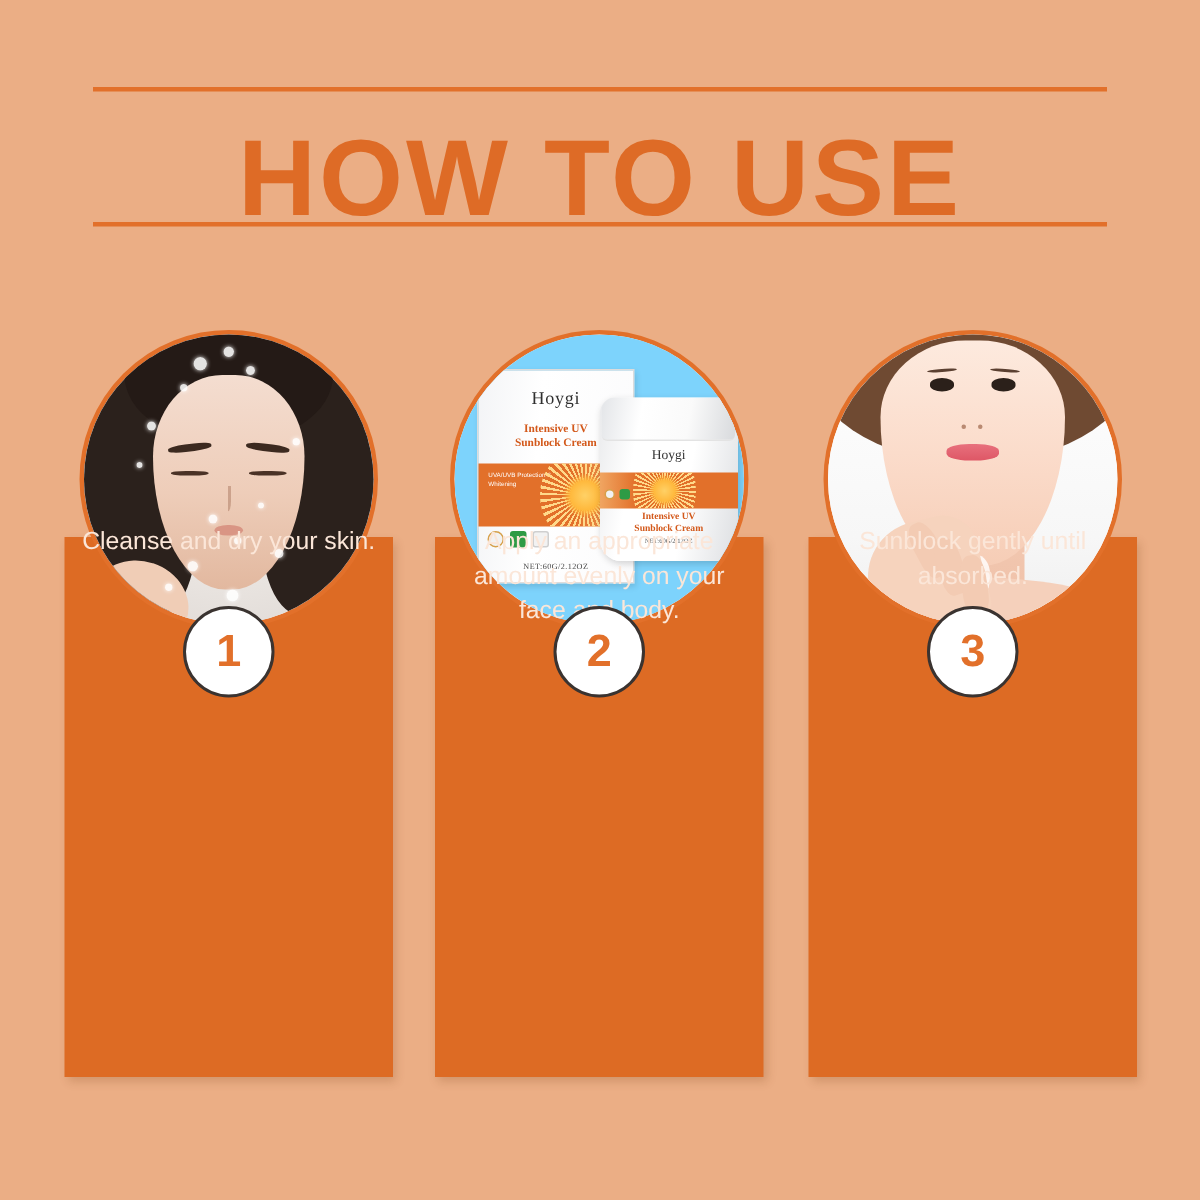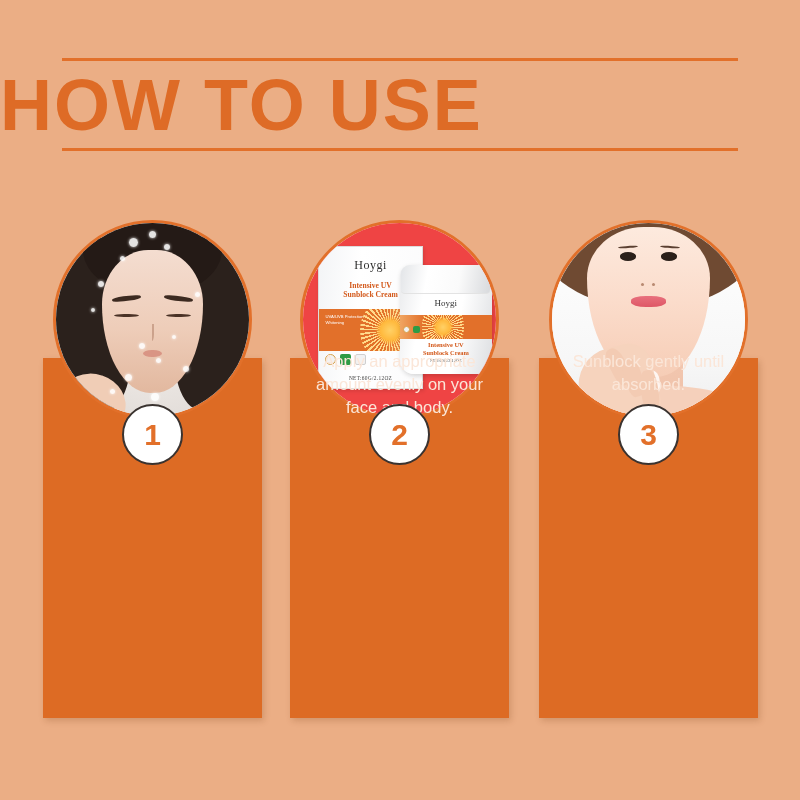--- a/index.html
+++ b/index.html
@@ -30,23 +30,23 @@
     width: 676px;
     height: 3px;
     background: #E2702A;
   }
   .rule.top { top: 58px; }
   .rule.bottom { top: 148px; }
 
   #page-title {
     position: absolute;
     left: 0;
-    top: 62px;
+    top: 76px;
     width: 800px;
-    text-align: left;
+    text-align: center;
     font-size: 72px;
     line-height: 86px;
     font-weight: bold;
     letter-spacing: 2px;
     color: #DE6B26;
     font-family: "Liberation Sans", sans-serif;
   }
 
   
   #steps {
@@ -163,21 +163,21 @@
     background: rgba(255,255,255,.88);
     box-shadow: 0 0 3px rgba(255,255,255,.9);
   }
   .ph1 .hand {
     position: absolute; left: 2%; bottom: -8%; width: 34%; height: 30%;
     background: #f0cdb6; border-radius: 50% 50% 20% 40%;
     transform: rotate(18deg);
   }
 
   
-  .ph2 { background: #ef4444; }
+  .ph2 { background: #7dd3fc; }
   .box {
     position: absolute; left: 8%; top: 12%; width: 54%; height: 74%;
     background: linear-gradient(95deg,#f3f4f6 0%,#ffffff 38%,#fbfbfc 100%);
     border: 1px solid #dcdcdc;
     box-shadow: 1px 2px 4px rgba(0,0,0,.12);
   }
   .box .brand {
     position: absolute; left: 0; top: 8%; width: 100%; text-align: center;
     font-family: "Liberation Serif", serif; font-size: 12px; color: #2f2f2f; letter-spacing: .5px;
   }
@@ -337,20 +337,21 @@
         <div class="drop" style="left:36%;top:78%;width:7px;height:7px;"></div>
         <div class="drop" style="left:60%;top:58%;width:4px;height:4px;"></div>
         <div class="drop" style="left:66%;top:74%;width:6px;height:6px;"></div>
         <div class="drop" style="left:28%;top:86%;width:5px;height:5px;"></div>
         <div class="drop" style="left:49%;top:88%;width:8px;height:8px;"></div>
         <div class="drop" style="left:72%;top:36%;width:5px;height:5px;"></div>
       </div>
     </div>
 
     <div class="badge">1</div>
+    <div class="caption">Cleanse and dry your skin.</div>
   </div>
 
   <div class="step s2">
     <div class="panel"></div>
 
     <div class="circle">
       <div class="photo ph2">
 
         <div class="box">
           <div class="brand">Hoygi</div>

